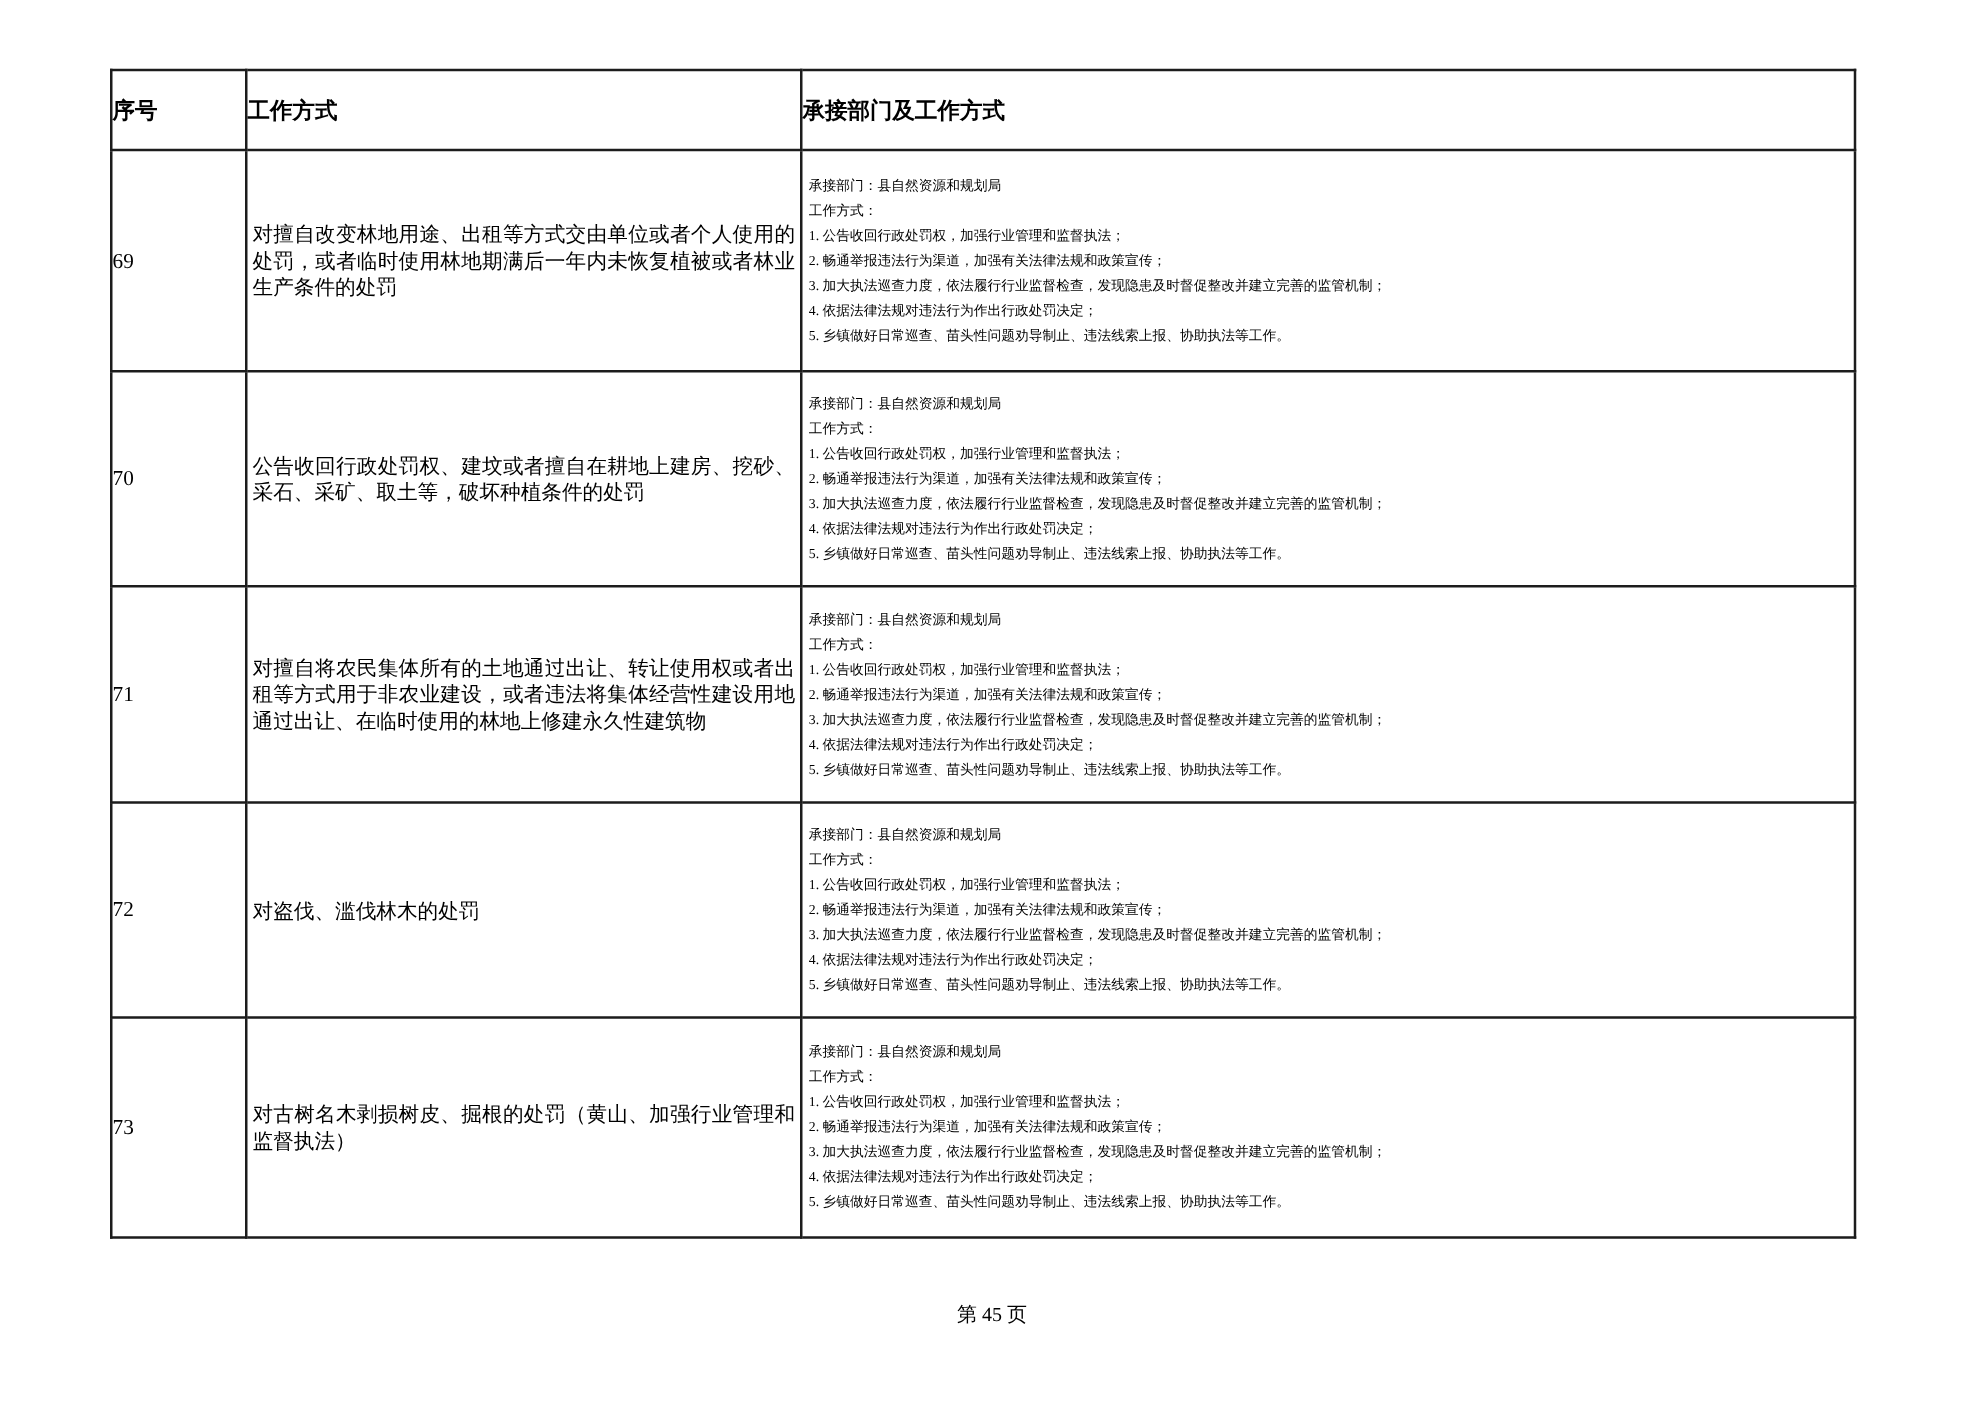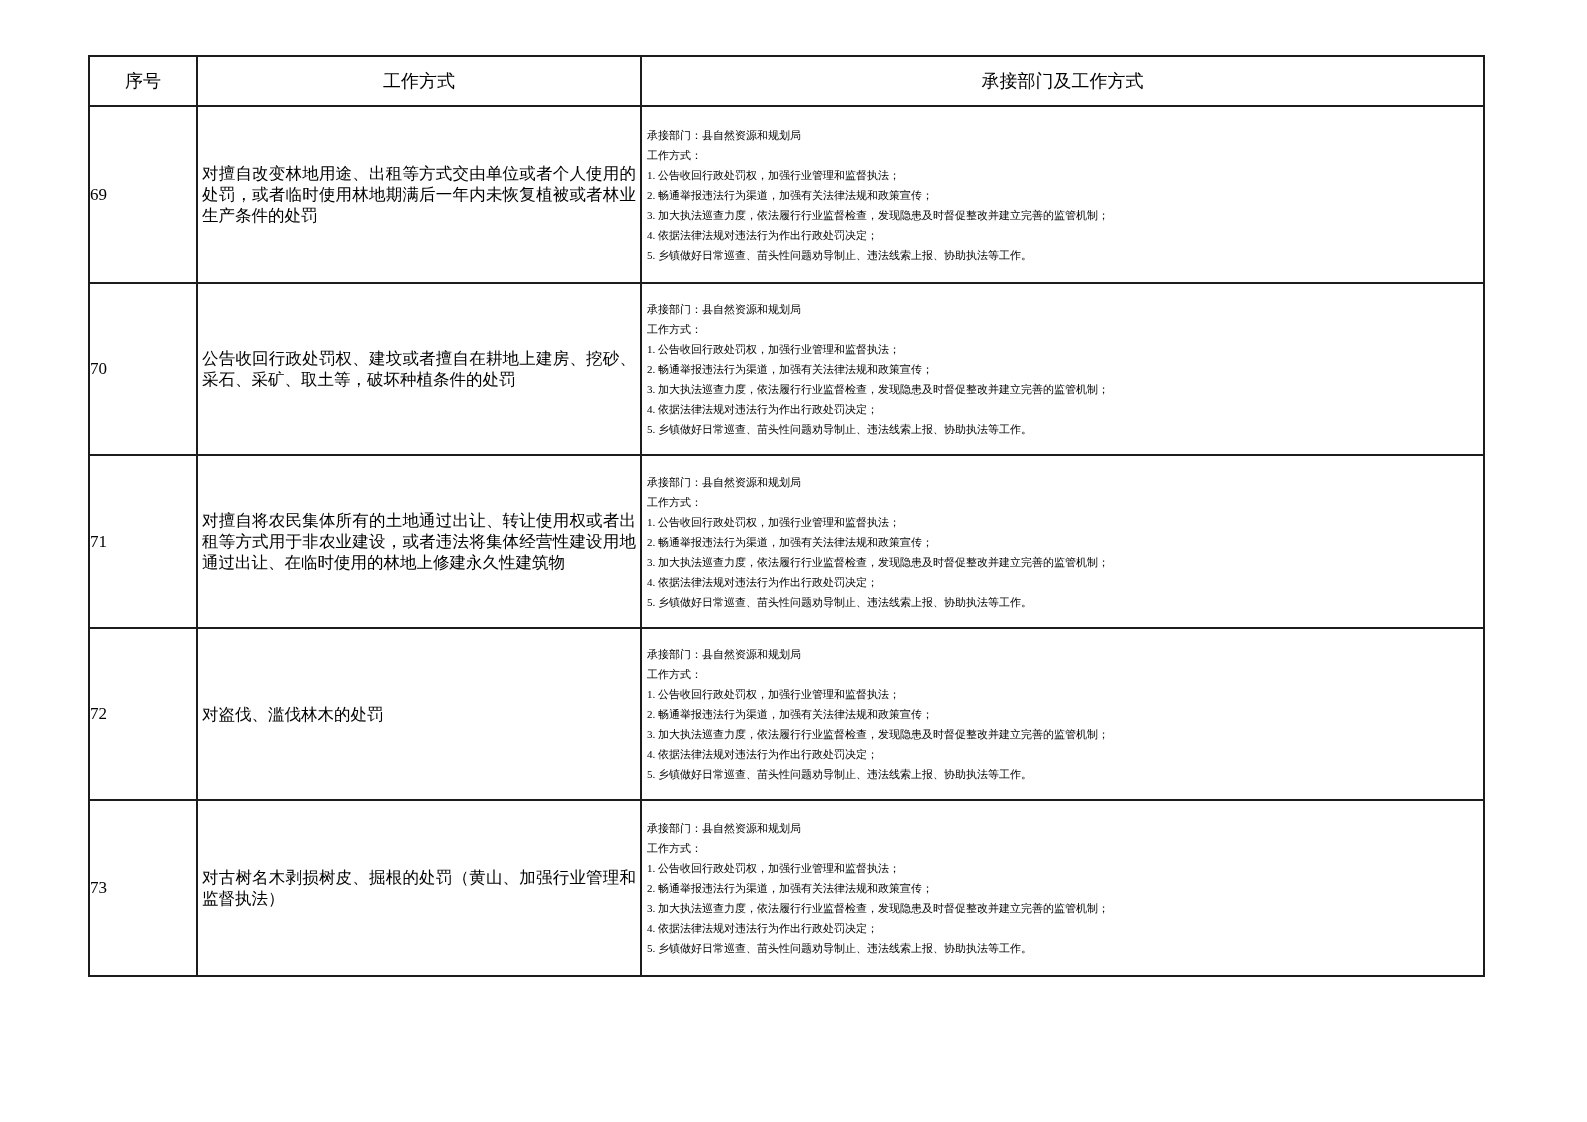--- a/index.html
+++ b/index.html
@@ -34,24 +34,24 @@
   table.grid col.c3 { width: 843px; }
   table.grid th,
   table.grid td {
     border: 2px solid #1c1c1c;
     vertical-align: middle;
     box-sizing: border-box;
     padding: 0;
   }
   table.grid th {
     font-family: "Liberation Sans", "DejaVu Sans", sans-serif;
-    font-weight: normal;
+    font-weight: bold;
     font-size: 18px;
-    text-align: center;
-    height: 50px;
+    text-align: left;
+    height: 64px;
   }
   tr.rh1 { height: 177px; }
   tr.rh2 { height: 172px; }
   tr.rh3 { height: 173px; }
   tr.rh4 { height: 172px; }
   tr.rh5 { height: 176px; }
   td.no {
     font-size: 17px;
   }
   td.name .name-text {
@@ -178,13 +178,14 @@
             <div>2. 畅通举报违法行为渠道，加强有关法律法规和政策宣传；</div>
             <div>3. 加大执法巡查力度，依法履行行业监督检查，发现隐患及时督促整改并建立完善的监管机制；</div>
             <div>4. 依据法律法规对违法行为作出行政处罚决定；</div>
             <div>5. 乡镇做好日常巡查、苗头性问题劝导制止、违法线索上报、协助执法等工作。</div>
           </div>
         </td>
       </tr>
     </tbody>
   </table>
 
+  <div class="footer">第 45 页</div>
 </div>
 
 </body></html>

